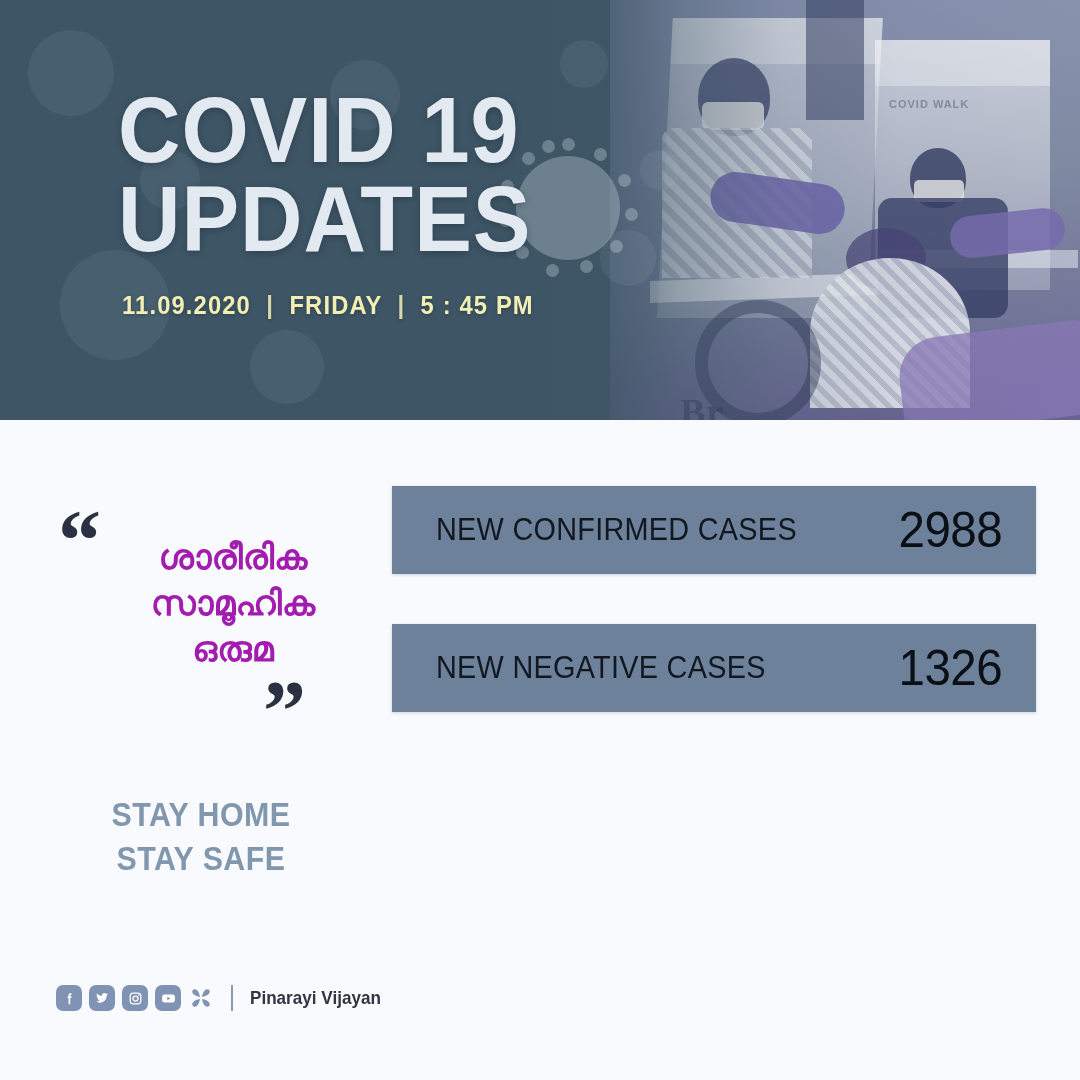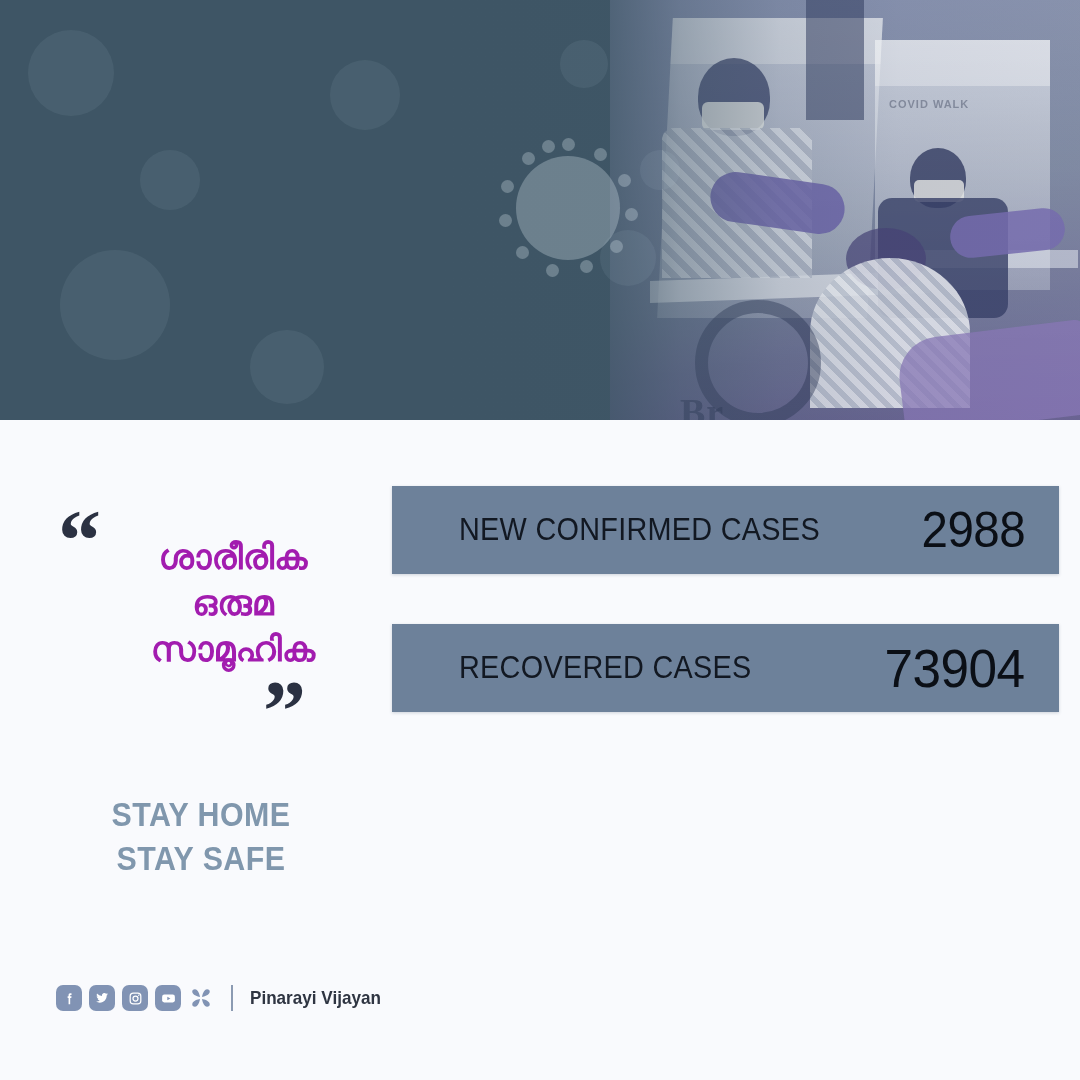--- a/index.html
+++ b/index.html
@@ -164,21 +164,20 @@
     transform-origin:left center;white-space:nowrap;}
 
   
   .cards{position:absolute;left:392px;top:486px;width:644px;}
   .card{
     position:relative;width:644px;height:88px;
     background:#6d819a;
     margin-bottom:50px;
     display:flex;align-items:center;
     box-shadow:0 1px 3px rgba(80,95,120,.25);
-    padding-left:23px;
   }
   .card-label{
     margin-left:44px;
     color:#121822;
     font-size:31px;
     letter-spacing:.3px;
     transform:scaleX(.93);
     transform-origin:left center;
     white-space:nowrap;
   }
@@ -249,30 +248,41 @@
     <div class="spike" style="left:112px;top:102px;"></div>
     <div class="spike" style="left:82px;top:122px;"></div>
     <div class="spike" style="left:48px;top:126px;"></div>
     <div class="spike" style="left:18px;top:108px;"></div>
     <div class="spike" style="left:1px;top:76px;"></div>
     <div class="spike" style="left:3px;top:42px;"></div>
     <div class="spike" style="left:24px;top:14px;"></div>
     <div class="spike" style="left:44px;top:2px;"></div>
   </div>
 
+  <div class="hdr-text">
+    <div class="title-line">COVID 19</div>
+    <div class="title-line">UPDATES</div>
+    <div class="datebar">
+      <span>11.09.2020</span>
+      <span class="sep">|</span>
+      <span>FRIDAY</span>
+      <span class="sep">|</span>
+      <span>5 : 45 PM</span>
+    </div>
+  </div>
 </div>
 
 <div class="left-col">
 
   <div class="quote-block">
     <div class="qmark qopen">“</div>
     <div class="quote-lines">
       <div>ശാരീരിക</div>
+      <div>സാമൂഹിക</div>
       <div>ഒരുമ</div>
-      <div>സാമൂഹിക</div>
     </div>
     <div class="qmark qclose">”</div>
   </div>
 
   <div class="slogan">
     <div>STAY HOME</div>
     <div>STAY SAFE</div>
   </div>
 
   <div class="footer">
@@ -311,16 +321,16 @@
     <div class="author">Pinarayi Vijayan</div>
   </div>
 </div>
 
 <div class="cards">
   <div class="card">
     <div class="card-label">NEW CONFIRMED CASES</div>
     <div class="card-value">2988</div>
   </div>
   <div class="card">
-    <div class="card-label">RECOVERED CASES</div>
-    <div class="card-value big">73904</div>
+    <div class="card-label">NEW NEGATIVE CASES</div>
+    <div class="card-value">1326</div>
   </div>
 </div>
 
 </body></html>

